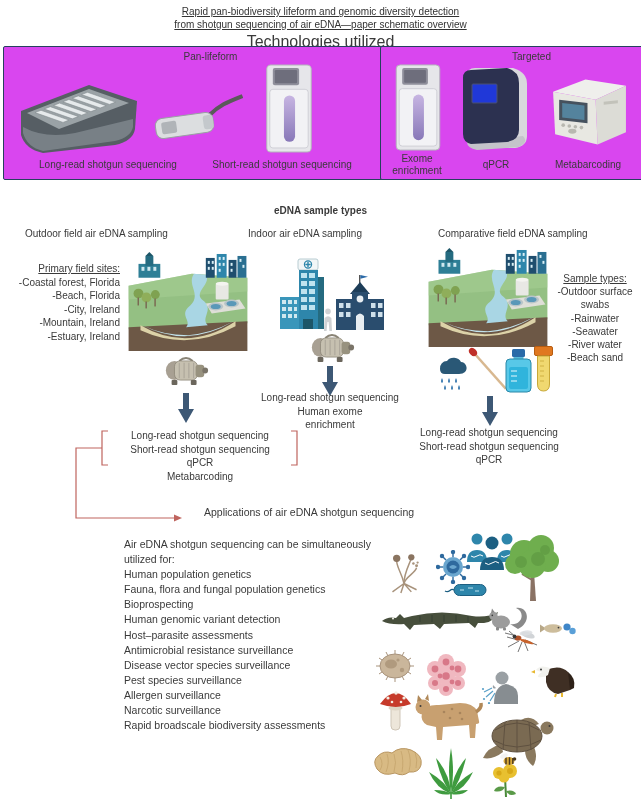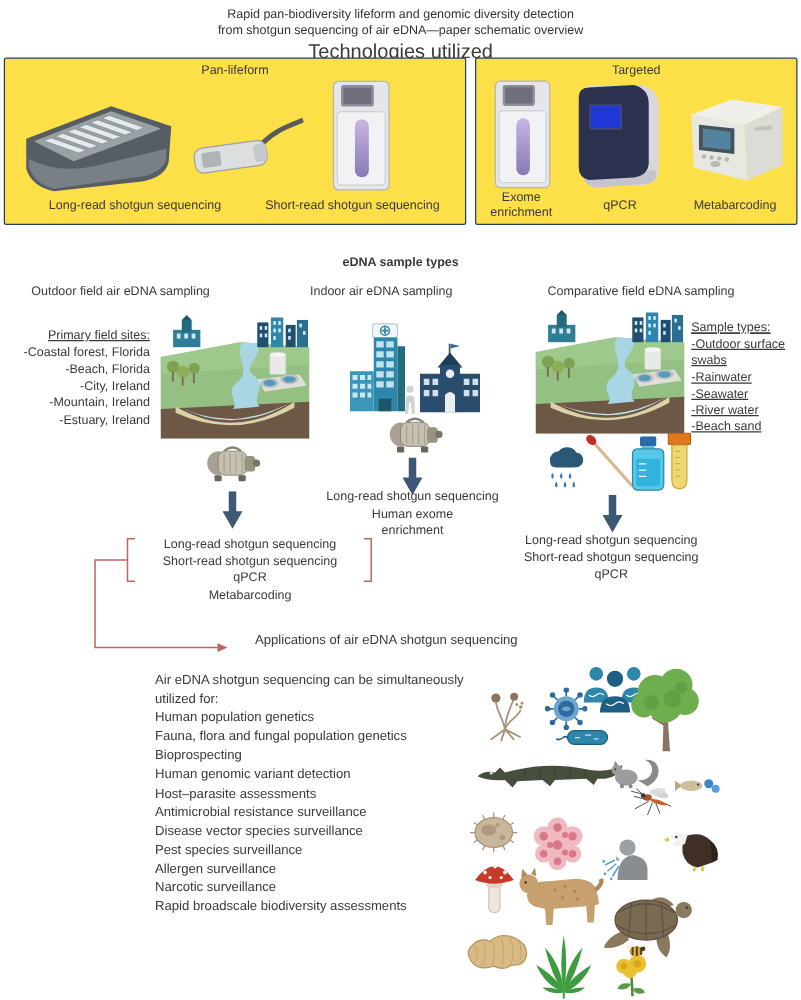--- a/index.html
+++ b/index.html
@@ -3,37 +3,37 @@
 <meta charset="utf-8">
 <style>
   html,body{margin:0;padding:0;background:#fff;}
   .canvas{position:relative;width:641px;height:800px;background:#fff;overflow:hidden;
           font-family:"Liberation Sans",sans-serif;color:#3a3a3a;}
   .abs{position:absolute;}
   .ctr{text-align:center;}
   .nowrap{white-space:nowrap;}
   .u{text-decoration:underline;}
   
-  .title{top:6px;left:0;width:641px;font-size:10px;line-height:12.5px;color:#333;}
+  .title{top:6px;left:0;width:641px;font-size:10px;line-height:12.5px;color:#333;text-decoration:underline;}
   .tech-heading{top:33px;left:0;width:641px;font-size:16px;}
   .sample-heading{top:205px;left:0;width:641px;font-size:10px;font-weight:bold;}
   
-  .box{border:1.5px solid #26415e;border-radius:2px;background:#fde047;}
+  .box{border:1.5px solid #26415e;border-radius:2px;background:#d946ef;padding-left:45px;}
   .panbox{left:3px;top:46px;width:368px;height:132px;}
   .targetbox{left:380px;top:46px;width:256px;height:132px;}
   .box-label{top:4px;left:0;width:100%;font-size:10px;text-align:center;}
   .dev-label{font-size:10px;line-height:11.5px;text-align:center;}
   
   .col-h{font-size:10px;text-align:left;}
   .outdoor-h{left:25px;top:228px;width:185px;}
   .indoor-h{left:248px;top:228px;width:152px;}
   .comp-h{left:438px;top:228px;width:200px;}
   
   .sites{left:8px;top:262px;width:112px;font-size:10px;line-height:13.6px;text-align:right;}
-  .types{left:553px;top:256px;width:84px;font-size:10px;line-height:13.2px;text-align:left;text-decoration:underline;}
+  .types{left:553px;top:272px;width:84px;font-size:10px;line-height:13.2px;text-align:center;}
   
   .methods{font-size:10px;line-height:13.6px;text-align:center;}
   .methods-left{left:103px;top:429px;width:194px;}
   .methods-mid{left:253px;top:391px;width:154px;}
   .methods-right{left:413px;top:426px;width:152px;}
   
   .app-heading{left:204px;top:506px;width:260px;font-size:10.5px;}
   .app-list{left:124px;top:537px;width:292px;font-size:10.5px;line-height:15.1px;}
   
   .down-arrow{width:16px;height:32px;}

